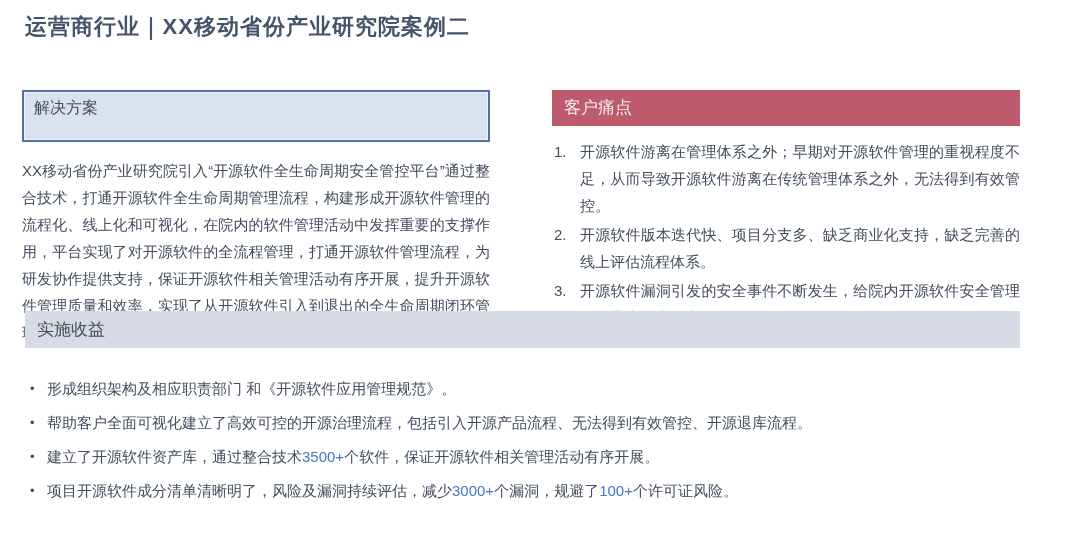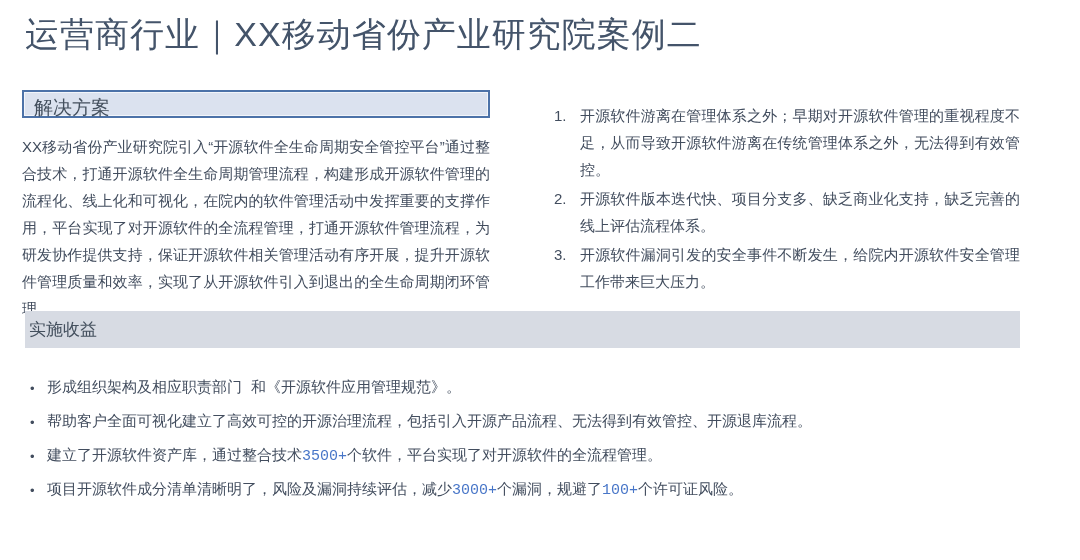--- a/index.html
+++ b/index.html
@@ -8,36 +8,36 @@
     position: relative;
     background: var(--page-bg, #ffffff);
     font-family: "Liberation Sans", "DejaVu Sans", sans-serif;
     overflow: hidden;
   }
 
   .page-title {
     position: absolute;
     left: 25px; top: 12px;
     width: 1030px;
-    font-size: 34px;
-    font-weight: 400;
+    font-size: 22px;
+    font-weight: 700;
     letter-spacing: 1px;
     color: var(--title-color, #44546A);
   }
 
   
   .solution { position: absolute; left: 22px; top: 90px; width: 468px; }
   .box-header {
-    height: 28px;
+    height: 52px;
     line-height: 32px;
     border: 2px solid var(--solution-border, #4C72A8);
     background: var(--solution-header-bg, #DBE2EF);
     box-shadow: inset 0 0 0 1px rgba(255,255,255,.65);
     font-family: "Liberation Serif", "DejaVu Serif", serif;
-    font-size: 19px;
+    font-size: 16px;
     color: var(--header-text, #4A5260);
     padding-left: 10px;
   }
   .solution-body {
     margin-top: 15px;
     font-size: 15px;
     line-height: 27px;
     text-align: justify;
     color: var(--body-text, #424D5E);
   }
@@ -67,50 +67,51 @@
   
   .benefits-bar {
     position: absolute;
     left: 25px; top: 311px;
     width: 995px; height: 37px;
     line-height: 37px;
     background: var(--benefits-bar-bg, #D7DBE3);
     font-family: "Liberation Serif", "DejaVu Serif", serif;
     font-size: 17px;
     color: var(--header-text, #3A4350);
-    padding-left: 4px;
+    padding-left: 12px;
   }
   .benefits-list {
     position: absolute;
     left: 27px; top: 378px;
     width: 1025px;
     list-style: none;
   }
   .benefits-list li {
     display: flex;
     font-size: 15px;
     line-height: 21px;
     color: var(--body-text, #424D5E);
     margin-bottom: 13px;
   }
   .benefits-list .dot { flex: 0 0 20px; font-size: 13px; padding-left: 3px; }
-  .benefits-list .btext { flex: 1; font-family: Liberation Mono, monospace; }
+  .benefits-list .btext { flex: 1; }
   .hl { color: var(--accent-blue, #4876C8); }
 </style>
 </head>
 <body>
 
 <h1 class="page-title">运营商行业｜XX移动省份产业研究院案例二</h1>
 
 <section class="solution">
   <div class="box-header">解决方案</div>
   <p class="solution-body">XX移动省份产业研究院引入“开源软件全生命周期安全管控平台”通过整合技术，打通开源软件全生命周期管理流程，构建形成开源软件管理的流程化、线上化和可视化，在院内的软件管理活动中发挥重要的支撑作用，平台实现了对开源软件的全流程管理，打通开源软件管理流程，为研发协作提供支持，保证开源软件相关管理活动有序开展，提升开源软件管理质量和效率，实现了从开源软件引入到退出的全生命周期闭环管理。</p>
 </section>
 
 <section class="pain">
+  <div class="pain-header">客户痛点</div>
   <ol class="pain-list">
       <li>
         <span class="num">1.</span>
         <span class="ptext">开源软件游离在管理体系之外；早期对开源软件管理的重视程度不足，从而导致开源软件游离在传统管理体系之外，无法得到有效管控。</span>
       </li>
       <li>
         <span class="num">2.</span>
         <span class="ptext">开源软件版本迭代快、项目分支多、缺乏商业化支持，缺乏完善的线上评估流程体系。</span>
       </li>
       <li>
@@ -125,19 +126,19 @@
     <li>
       <span class="dot">•</span>
       <span class="btext"><span>形成组织架构及相应职责部门 和《开源软件应用管理规范》。</span></span>
     </li>
     <li>
       <span class="dot">•</span>
       <span class="btext"><span>帮助客户全面可视化建立了高效可控的开源治理流程，包括引入开源产品流程、无法得到有效管控、开源退库流程。</span></span>
     </li>
     <li>
       <span class="dot">•</span>
-      <span class="btext"><span>建立了开源软件资产库，通过整合技术</span><span class="hl">3500+</span><span>个软件，平台实现了对开源软件的全流程管理。</span></span>
+      <span class="btext"><span>建立了开源软件资产库，通过整合技术</span><span class="hl">3500+</span><span>个软件，保证开源软件相关管理活动有序开展。</span></span>
     </li>
     <li>
       <span class="dot">•</span>
       <span class="btext"><span>项目开源软件成分清单清晰明了，风险及漏洞持续评估，减少</span><span class="hl">3000+</span><span>个漏洞，规避了</span><span class="hl">100+</span><span>个许可证风险。</span></span>
     </li>
   </ul>
 
 </body></html>

